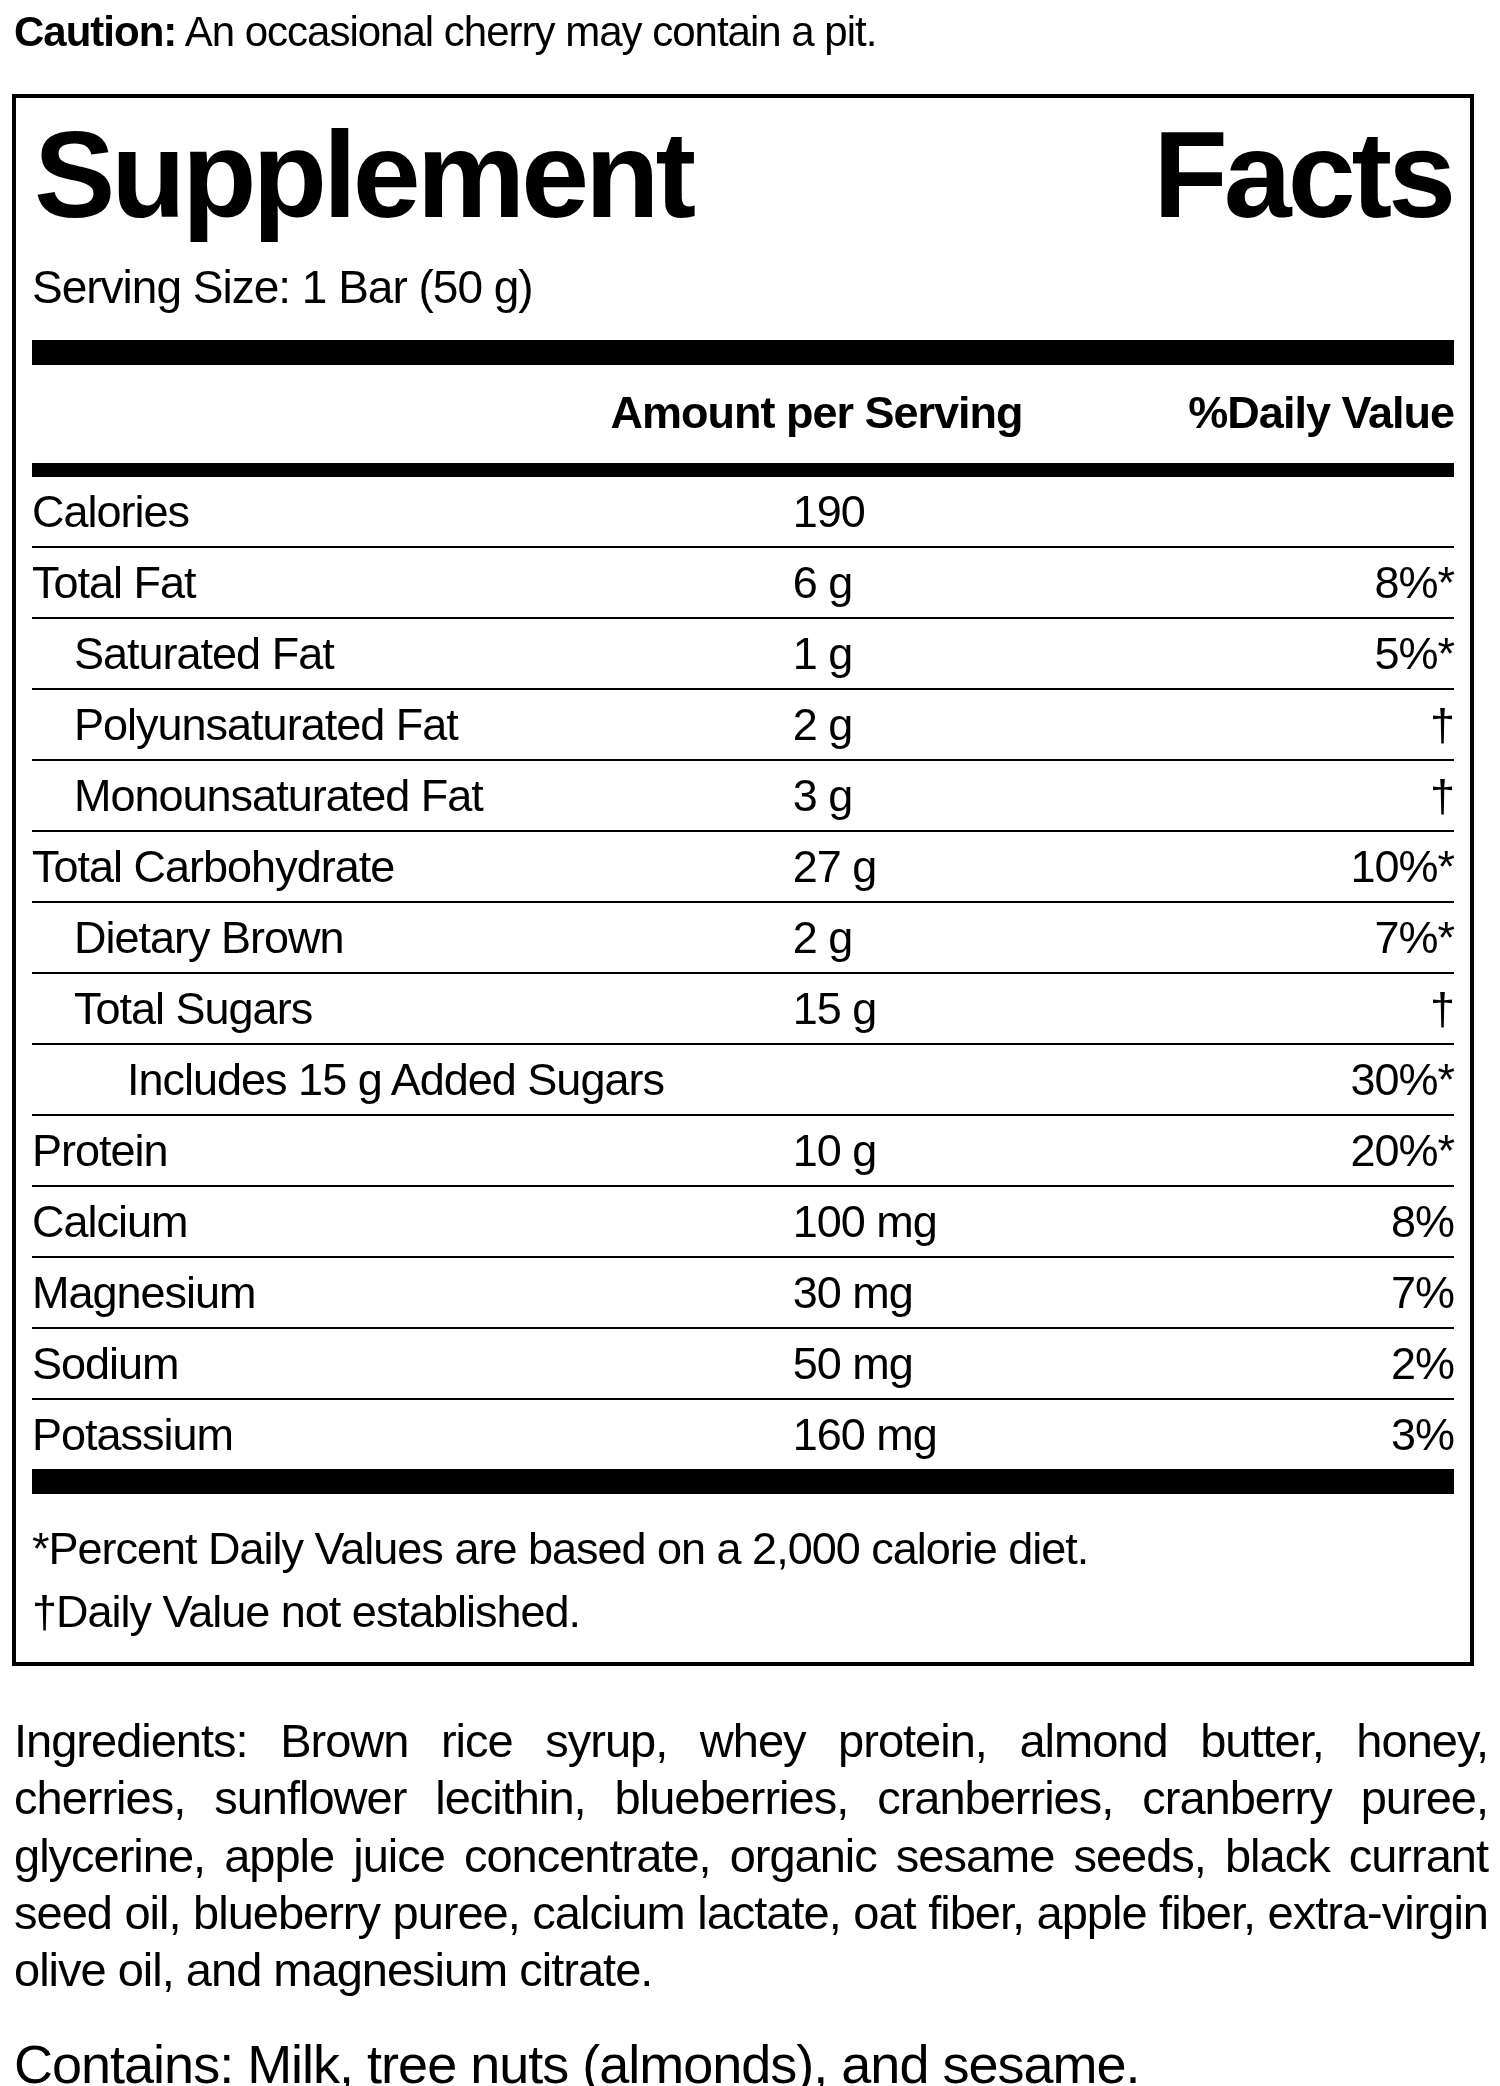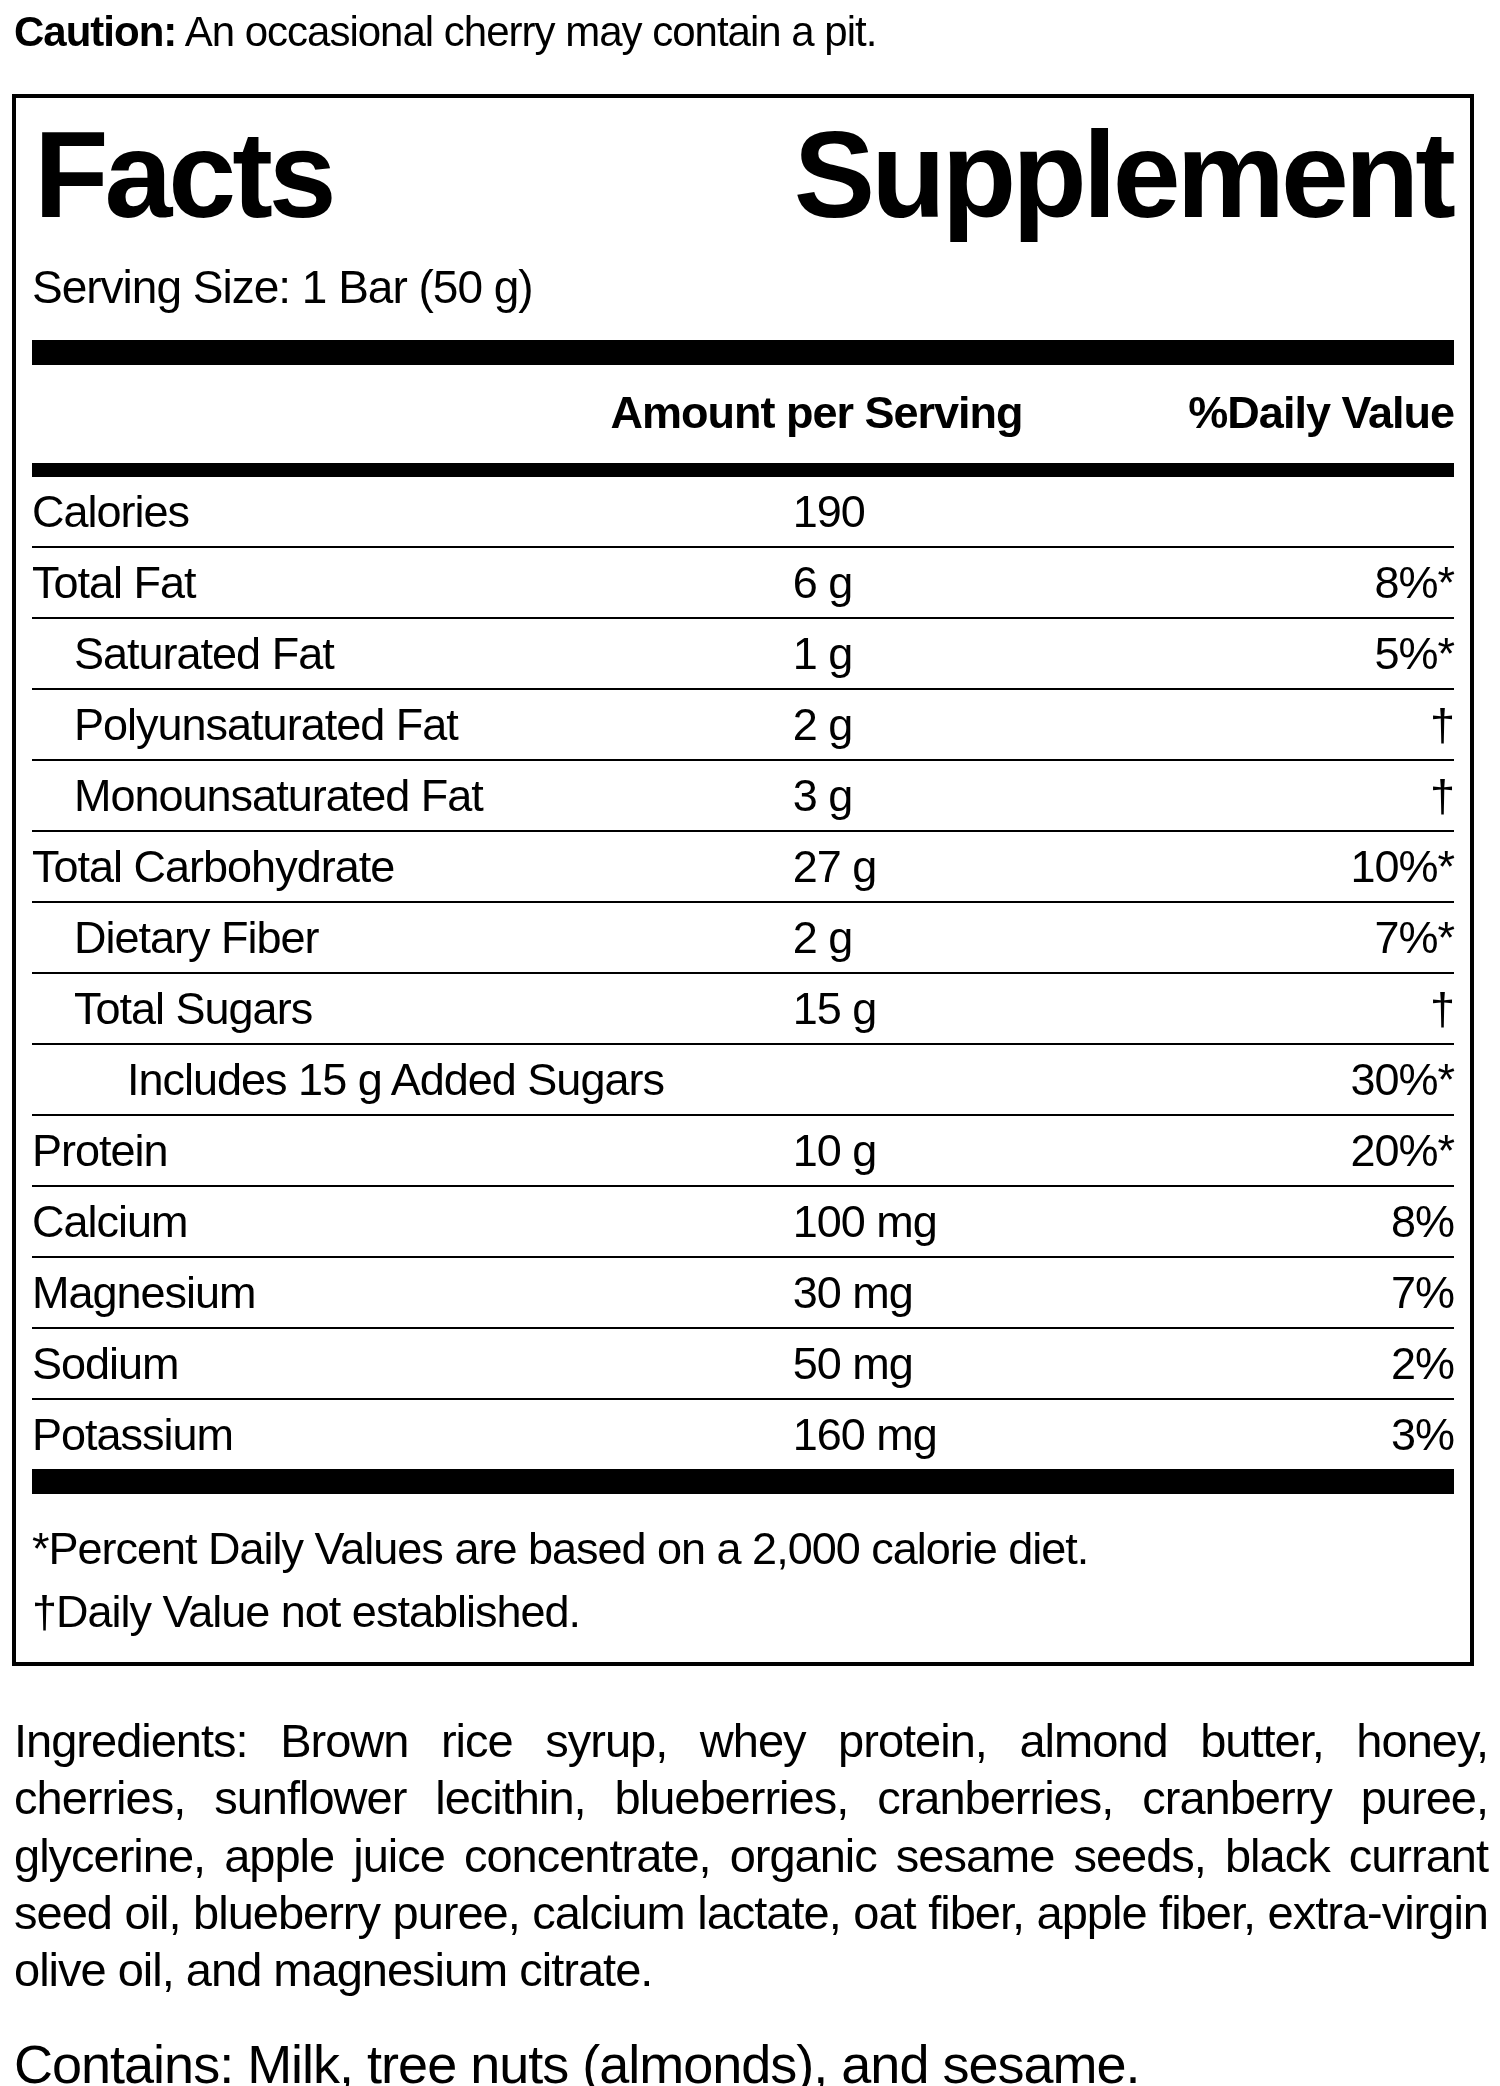--- a/index.html
+++ b/index.html
@@ -116,22 +116,22 @@
 </head>
 <body>
 
 <div class="page">
 
   <p class="caution"><b>Caution:</b><span> An occasional cherry may contain a pit.</span></p>
 
   <div class="panel">
 
     <div class="panel-title">
+      <span>Supplement</span>
       <span>Facts</span>
-      <span>Supplement</span>
     </div>
 
     <div class="serving">Serving Size: 1 Bar (50 g)</div>
 
     <div class="bar-thick"></div>
 
     <div class="col-header">
       <span class="spacer"></span>
       <span>Amount per Serving</span>
       <span class="dv-head">%Daily Value</span>
@@ -165,21 +165,21 @@
           <td class="c-name">Monounsaturated Fat</td>
           <td class="c-amount">3 g</td>
           <td class="c-dv">†</td>
         </tr>
         <tr class="ind-0">
           <td class="c-name">Total Carbohydrate</td>
           <td class="c-amount">27 g</td>
           <td class="c-dv">10%*</td>
         </tr>
         <tr class="ind-1">
-          <td class="c-name">Dietary Fiber</td>
+          <td class="c-name">Dietary Brown</td>
           <td class="c-amount">2 g</td>
           <td class="c-dv">7%*</td>
         </tr>
         <tr class="ind-1">
           <td class="c-name">Total Sugars</td>
           <td class="c-amount">15 g</td>
           <td class="c-dv">†</td>
         </tr>
         <tr class="ind-2">
           <td class="c-name">Includes 15 g Added Sugars</td>

